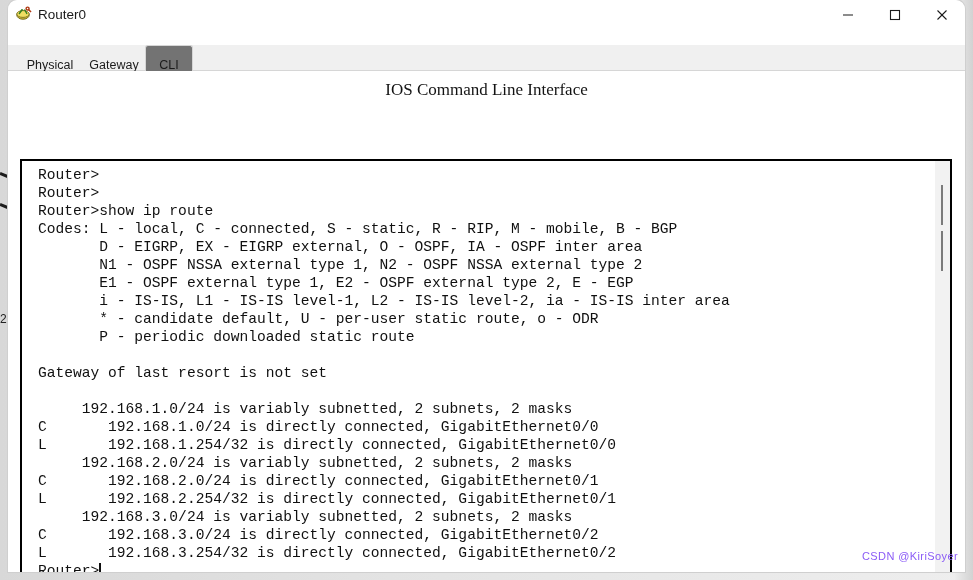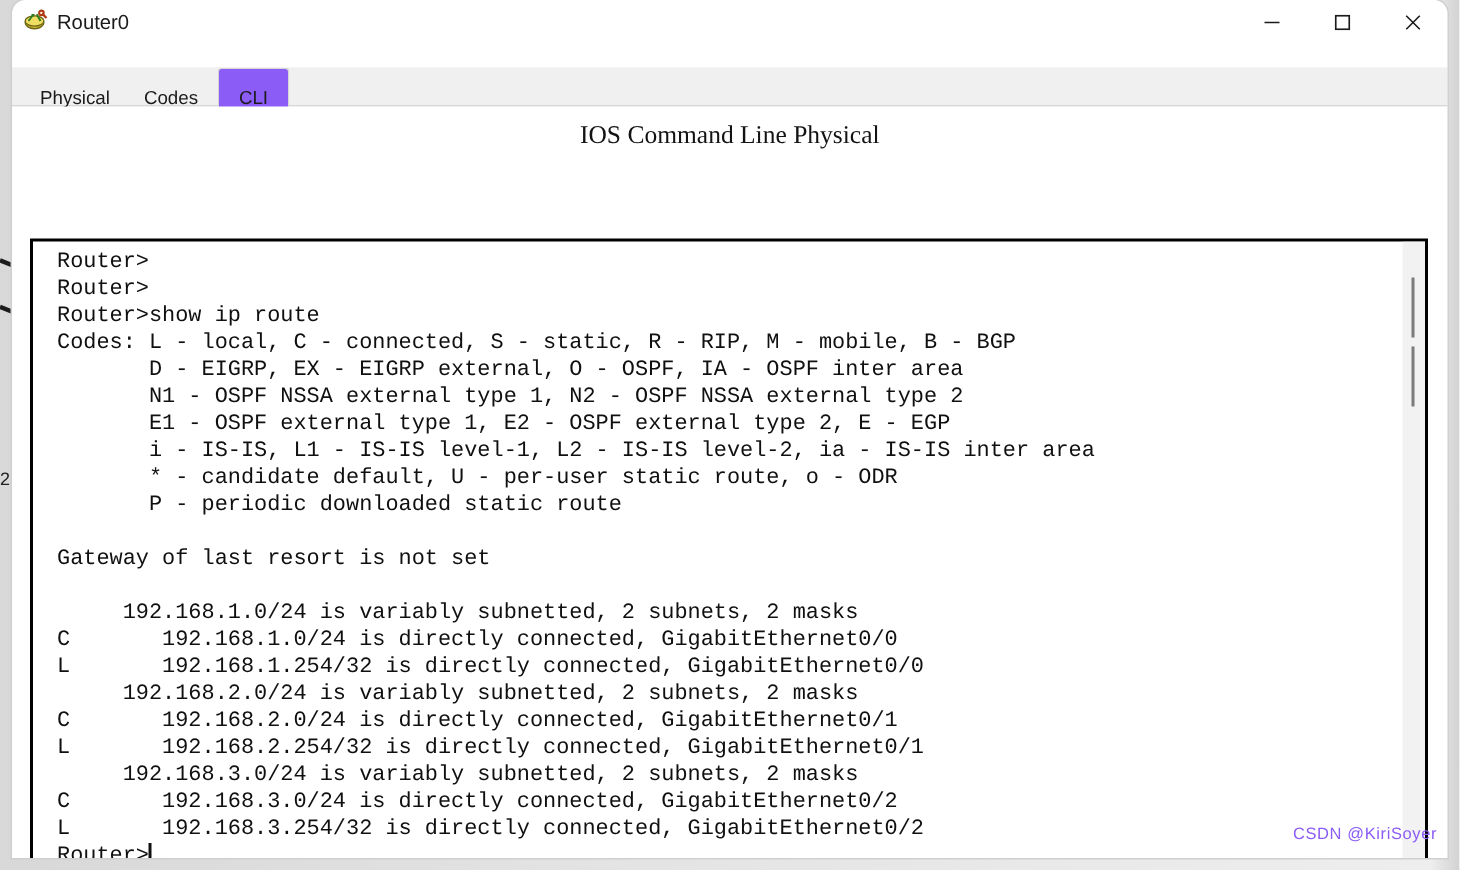--- a/index.html
+++ b/index.html
@@ -120,21 +120,21 @@
     font-size: 12.5px;
     color: #1b1b1b;
     text-align: center;
     background: transparent;
     border: 0;
     padding: 0;
     box-sizing: border-box;
     white-space: nowrap;
   }
   .tab.active {
-    background: #8b5cf6;
+    background: #737373;
     border: 1px solid #d6d6d6;
     border-bottom: 1px solid #ffffff;
     border-top-left-radius: 3px;
     border-top-right-radius: 3px;
   }
   #tab-physical { left: 9px;   width: 66px; }
   #tab-config   { left: 75px;  width: 62px; }
   #tab-cli      { left: 137px; width: 48px; }
 
   
@@ -261,27 +261,27 @@
         <svg width="12" height="12" viewBox="0 0 12 12">
           <line x1="1.5" y1="1.5" x2="10.5" y2="10.5" stroke="#1b1b1b" stroke-width="1.1"></line>
           <line x1="10.5" y1="1.5" x2="1.5" y2="10.5" stroke="#1b1b1b" stroke-width="1.1"></line>
         </svg>
       </span>
     </button>
   </div>
 
   <div id="tab-strip">
     <button class="tab" id="tab-physical">Physical</button>
-    <button class="tab" id="tab-config">Codes</button>
+    <button class="tab" id="tab-config">Gateway</button>
     <button class="tab active" id="tab-cli">CLI</button>
   </div>
 
   <div id="content-pane">
 
-    <div id="panel-title">IOS Command Line Physical</div>
+    <div id="panel-title">IOS Command Line Interface</div>
 
     <div id="terminal-frame">
       <pre id="terminal-text">Router&gt;
 Router&gt;
 Router&gt;show ip route
 Codes: L - local, C - connected, S - static, R - RIP, M - mobile, B - BGP
        D - EIGRP, EX - EIGRP external, O - OSPF, IA - OSPF inter area
        N1 - OSPF NSSA external type 1, N2 - OSPF NSSA external type 2
        E1 - OSPF external type 1, E2 - OSPF external type 2, E - EGP
        i - IS-IS, L1 - IS-IS level-1, L2 - IS-IS level-2, ia - IS-IS inter area

